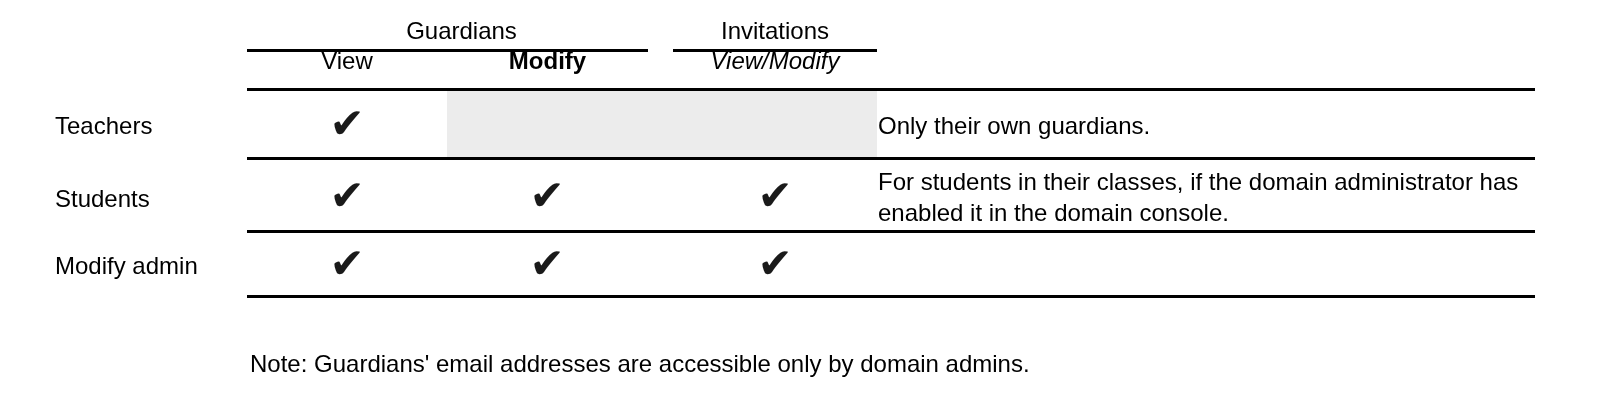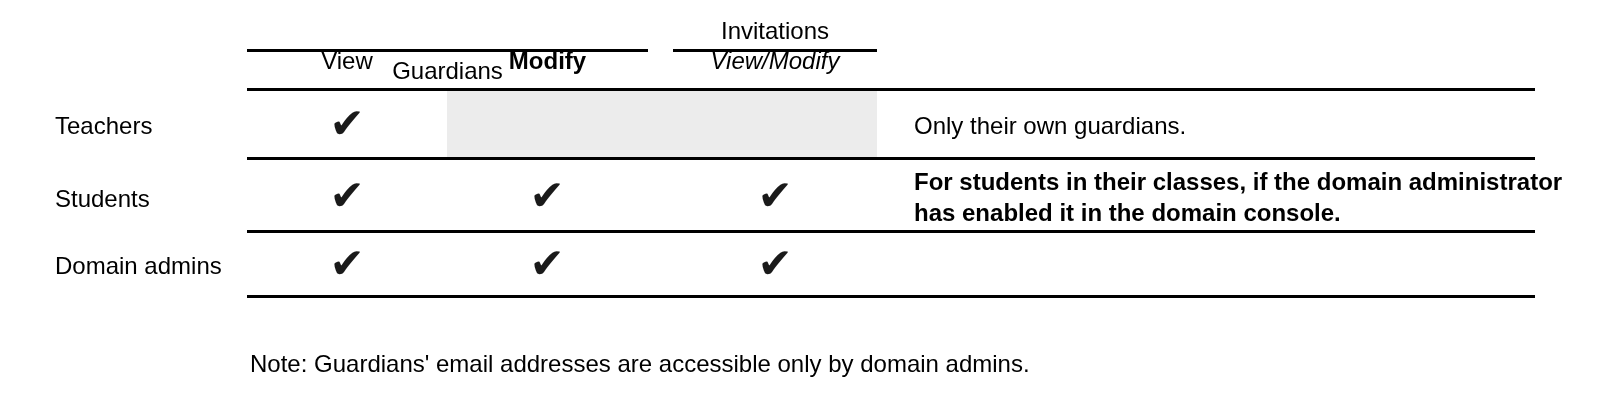--- a/index.html
+++ b/index.html
@@ -18,30 +18,30 @@
   .group-underline-invitations{left:673px;width:204px;top:49px;}
   .group-label{position:absolute;top:16px;text-align:center;line-height:30px;}
   .sub-header{position:absolute;top:47px;text-align:center;line-height:28px;}
   .row-label{position:absolute;left:55px;width:190px;line-height:30px;white-space:nowrap;}
   .check{
     position:absolute;width:60px;height:52px;line-height:52px;
     text-align:center;
     font-family:"DejaVu Sans",sans-serif;
     font-size:42px;color:#1a1a1a;
   }
-  .note{position:absolute;left:878px;width:655px;line-height:31px;padding-left:36px;}
+  .note{position:absolute;left:878px;width:655px;line-height:31px;}
   .gray-cell{position:absolute;left:447px;top:91px;width:430px;height:66px;background:#ececec;}
   .footnote{position:absolute;left:250px;top:350px;line-height:28px;white-space:nowrap;text-align:center;}
 </style>
 </head>
 <body>
 
 <div class="canvas">
 
-  <div class="group-label" style="left:247px;width:401px;margin-top:40px;">Guardians</div>
+  <div class="group-label" style="left:261px;width:401px;">Guardians</div>
   <div class="group-label" style="left:673px;width:204px;">Invitations</div>
 
   <div class="hline group-underline-guardians"></div>
   <div class="hline group-underline-invitations"></div>
 
   <div class="sub-header" style="left:247px;width:200px;">View</div>
   <div class="sub-header" style="left:447px;width:201px;font-weight:bold;">Modify</div>
   <div class="sub-header" style="left:673px;width:204px;font-style:italic;">View/Modify</div>
 
   <div class="hline full-line" style="top:88px;"></div>
@@ -52,22 +52,22 @@
   <div class="gray-cell"></div>
 
   <div class="row-label" style="top:111px;">Teachers</div>
   <span class="check" style="left:317px;top:98px;">✔</span>
   <div class="note" style="top:110px;">Only their own guardians.</div>
 
   <div class="row-label" style="top:184px;">Students</div>
   <span class="check" style="left:317px;top:170px;">✔</span>
   <span class="check" style="left:517px;top:170px;">✔</span>
   <span class="check" style="left:745px;top:170px;">✔</span>
-  <div class="note" style="top:166px;font-weight:bold;">For students in their classes, if the domain administrator has enabled it in the domain console.</div>
+  <div class="note" style="top:166px;">For students in their classes, if the domain administrator has enabled it in the domain console.</div>
 
-  <div class="row-label" style="top:251px;">Domain admins</div>
+  <div class="row-label" style="top:251px;">Modify admin</div>
   <span class="check" style="left:317px;top:238px;">✔</span>
   <span class="check" style="left:517px;top:238px;">✔</span>
   <span class="check" style="left:745px;top:238px;">✔</span>
 
   <div class="footnote">Note: Guardians' email addresses are accessible only by domain admins.</div>
 
 </div>
 
 </body></html>

